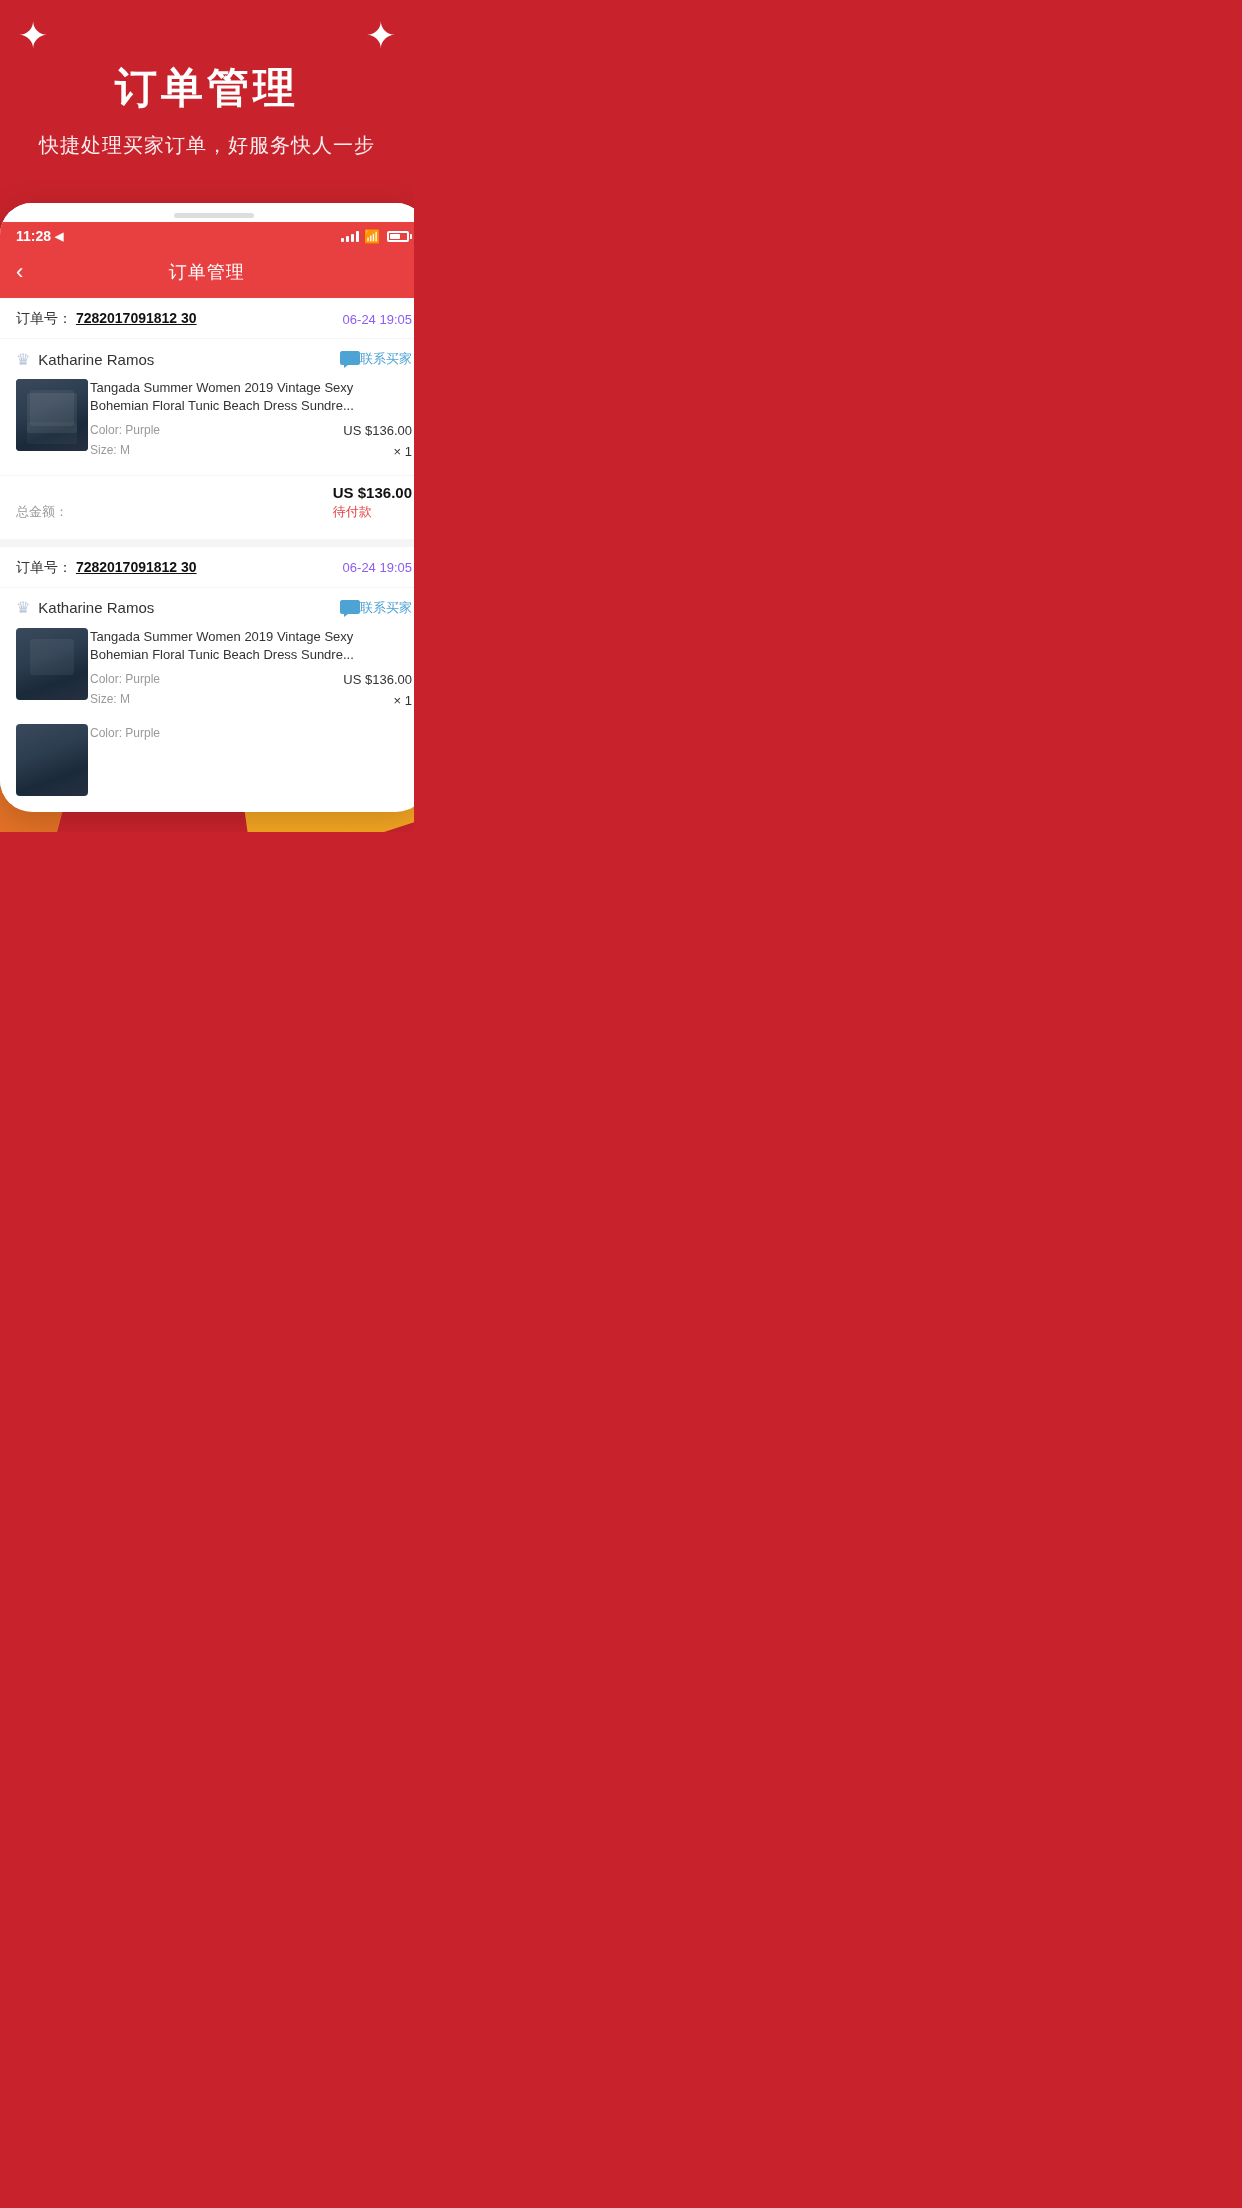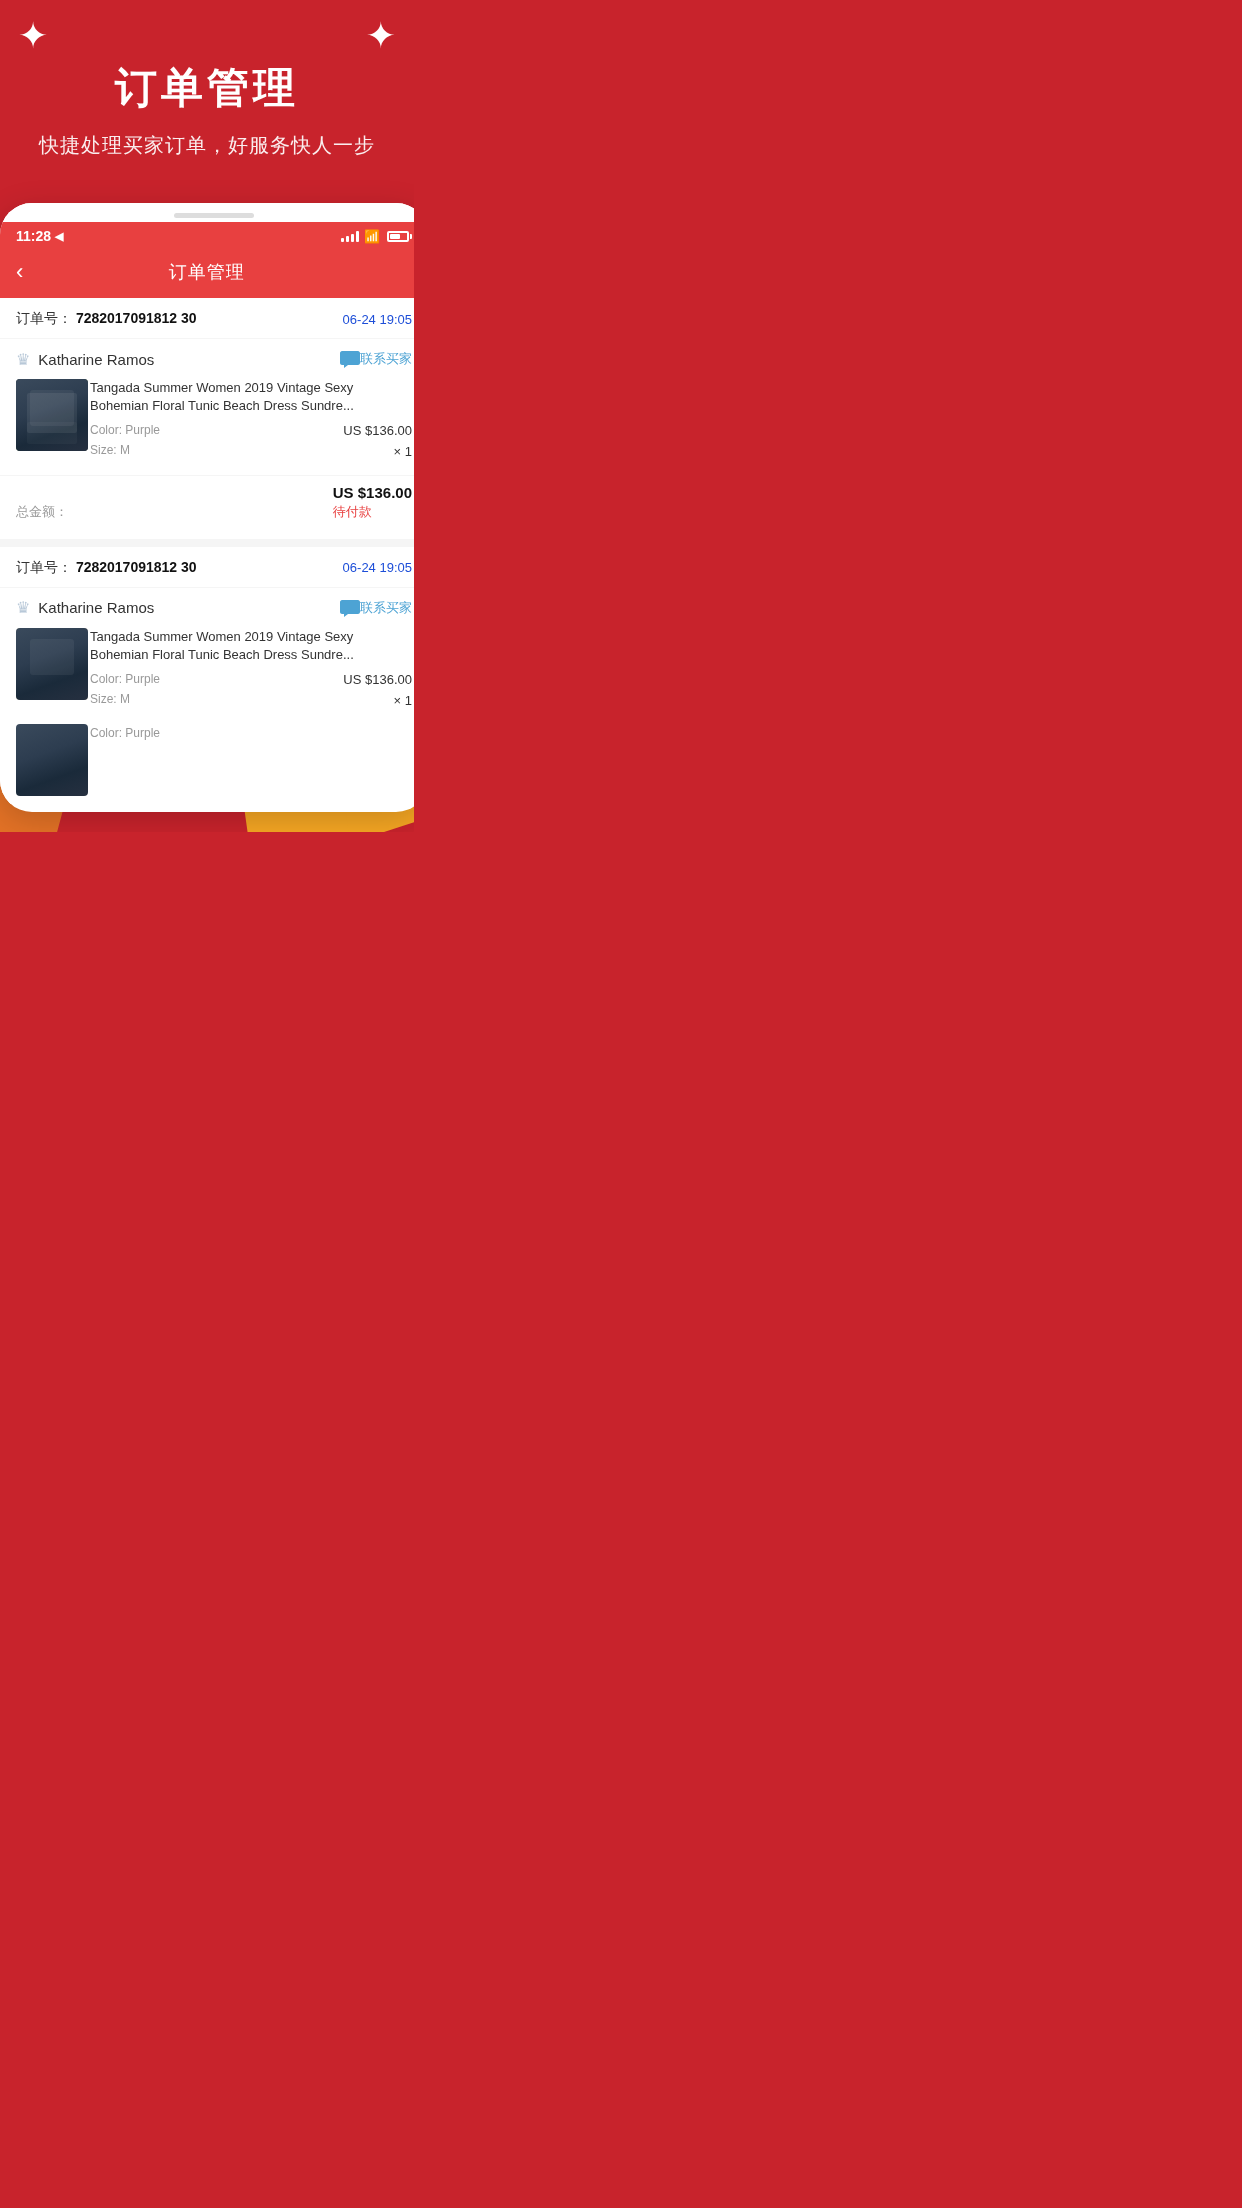--- a/index.html
+++ b/index.html
@@ -219,24 +219,25 @@
       padding: 12px 16px 10px;
       border-bottom: 1px solid #f5f5f5;
     }
     .order-number {
       font-size: 14px;
       color: #333;
     }
     .order-number strong {
       font-weight: 700;
       color: #111;
+      text-decoration: underline;
     }
     .order-time {
       font-size: 13px;
-      color: #1d4ed8;
+      color: #8b5cf6;
     }
     
     .buyer-row {
       display: flex;
       justify-content: space-between;
       align-items: center;
       padding: 10px 16px;
     }
     .buyer-info {
       display: flex;

